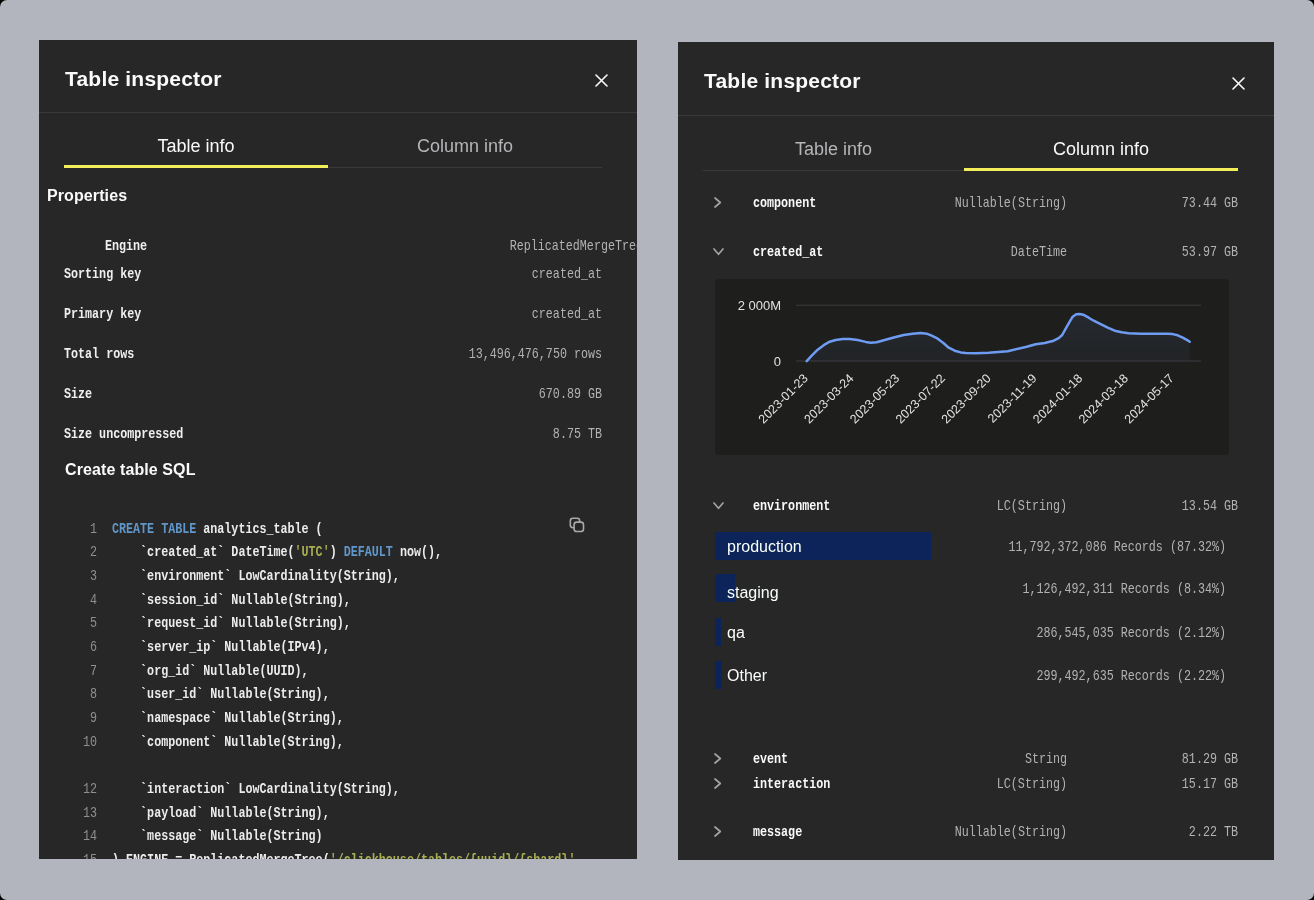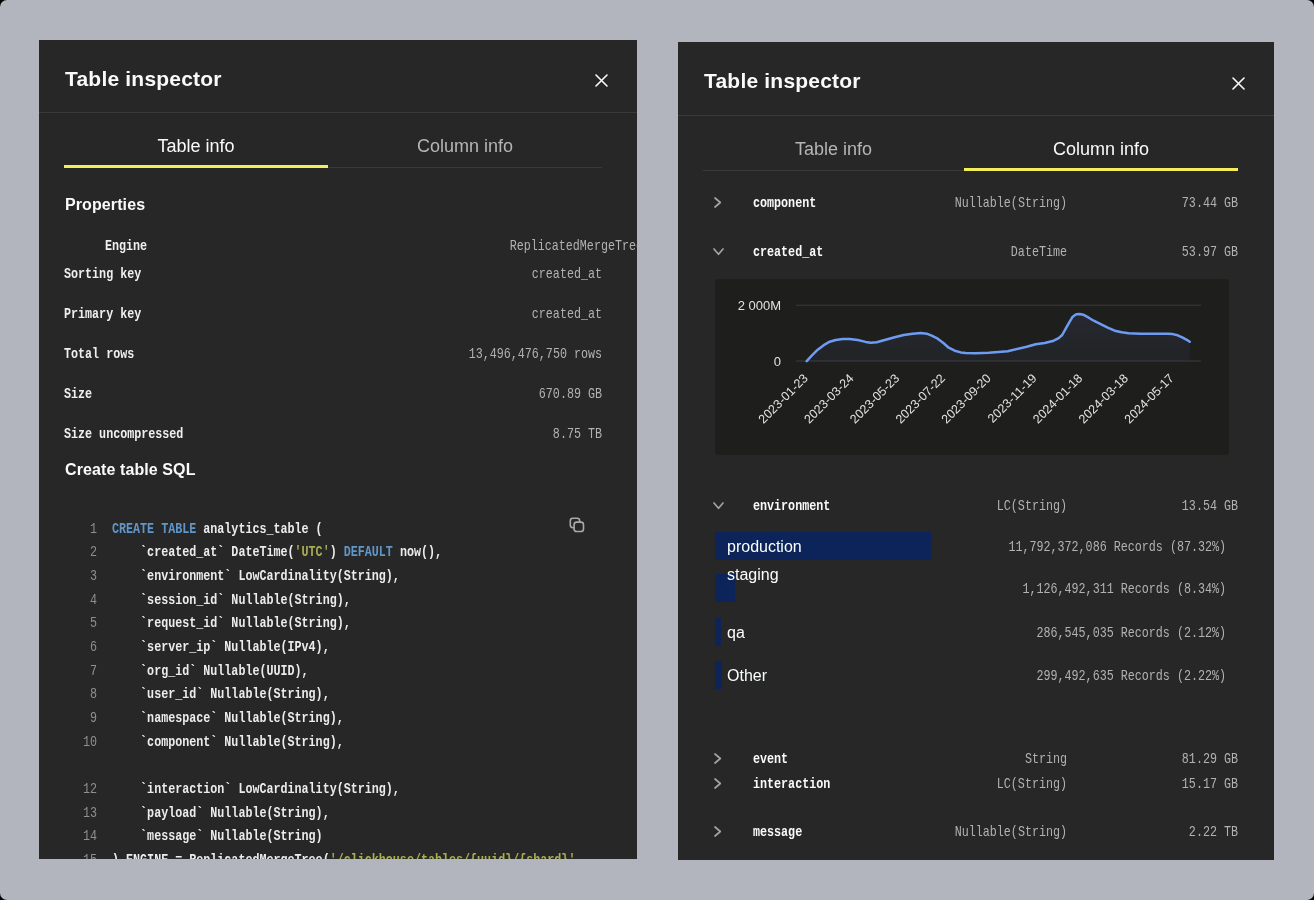--- a/index.html
+++ b/index.html
@@ -49,21 +49,21 @@
     <path d="M1 1 L12 12 M12 1 L1 12" stroke="#fafafa" stroke-width="1.6" stroke-linecap="round"></path>
   </svg>
   <div class="hdiv"></div>
   <div class="tabs" style="left:25px;width:538px;">
     <div class="tab active" style="left:0;width:264px;">Table info</div>
     <div class="tab" style="left:264px;width:274px;">Column info</div>
     <div class="tabline" style="left:264px;width:274px;"></div>
     <div class="tabline active" style="left:0;width:264px;"></div>
   </div>
 
-  <div class="sect" style="left:26px;top:147px;margin-top:9px;">Properties</div>
+  <div class="sect" style="left:8px;top:147px;">Properties</div>
   <div class="prow mono" style="top:196px;padding-left:41px;">
       <span class="plabel">Engine</span>
       <span class="pval">ReplicatedMergeTree</span>
     </div>
   <div class="prow mono" style="top:224px;">
       <span class="plabel">Sorting key</span>
       <span class="pval">created_at</span>
     </div>
   <div class="prow mono" style="top:264px;">
       <span class="plabel">Primary key</span>
@@ -183,21 +183,21 @@
     <text transform="translate(276.7,100) rotate(-45)" text-anchor="end" font-size="12.5" fill="#e2e2e2">2023-09-20</text>
     <text transform="translate(322.4,100) rotate(-45)" text-anchor="end" font-size="12.5" fill="#e2e2e2">2023-11-19</text>
     <text transform="translate(368.2,100) rotate(-45)" text-anchor="end" font-size="12.5" fill="#e2e2e2">2024-01-18</text>
     <text transform="translate(413.9,100) rotate(-45)" text-anchor="end" font-size="12.5" fill="#e2e2e2">2024-03-18</text>
     <text transform="translate(459.7,100) rotate(-45)" text-anchor="end" font-size="12.5" fill="#e2e2e2">2024-05-17</text>
   </svg></div>
   <div class="bar" style="left:37px;top:489.5px;width:216.0px;height:28px;"></div>
   <div class="barlabel" style="left:49px;top:495.5px;">production</div>
   <div class="brec mono" style="right:47.6px;top:496.5px;">11,792,372,086 Records (87.32%)</div>
   <div class="bar" style="left:37px;top:532.3px;width:19.5px;height:28px;"></div>
-  <div class="barlabel" style="left:49px;top:524px;">staging</div>
+  <div class="barlabel" style="left:49px;top:542px;">staging</div>
   <div class="brec mono" style="right:47.6px;top:539.3px;">1,126,492,311 Records (8.34%)</div>
   <div class="bar" style="left:37px;top:576.4px;width:6.0px;height:28px;"></div>
   <div class="barlabel" style="left:49px;top:582.4px;">qa</div>
   <div class="brec mono" style="right:47.6px;top:583.4px;">286,545,035 Records (2.12%)</div>
   <div class="bar" style="left:37px;top:619.4px;width:7.4px;height:28px;"></div>
   <div class="barlabel" style="left:49px;top:625.4px;">Other</div>
   <div class="brec mono" style="right:47.6px;top:626.4px;">299,492,635 Records (2.22%)</div>
 </div>
 
 </body></html>

